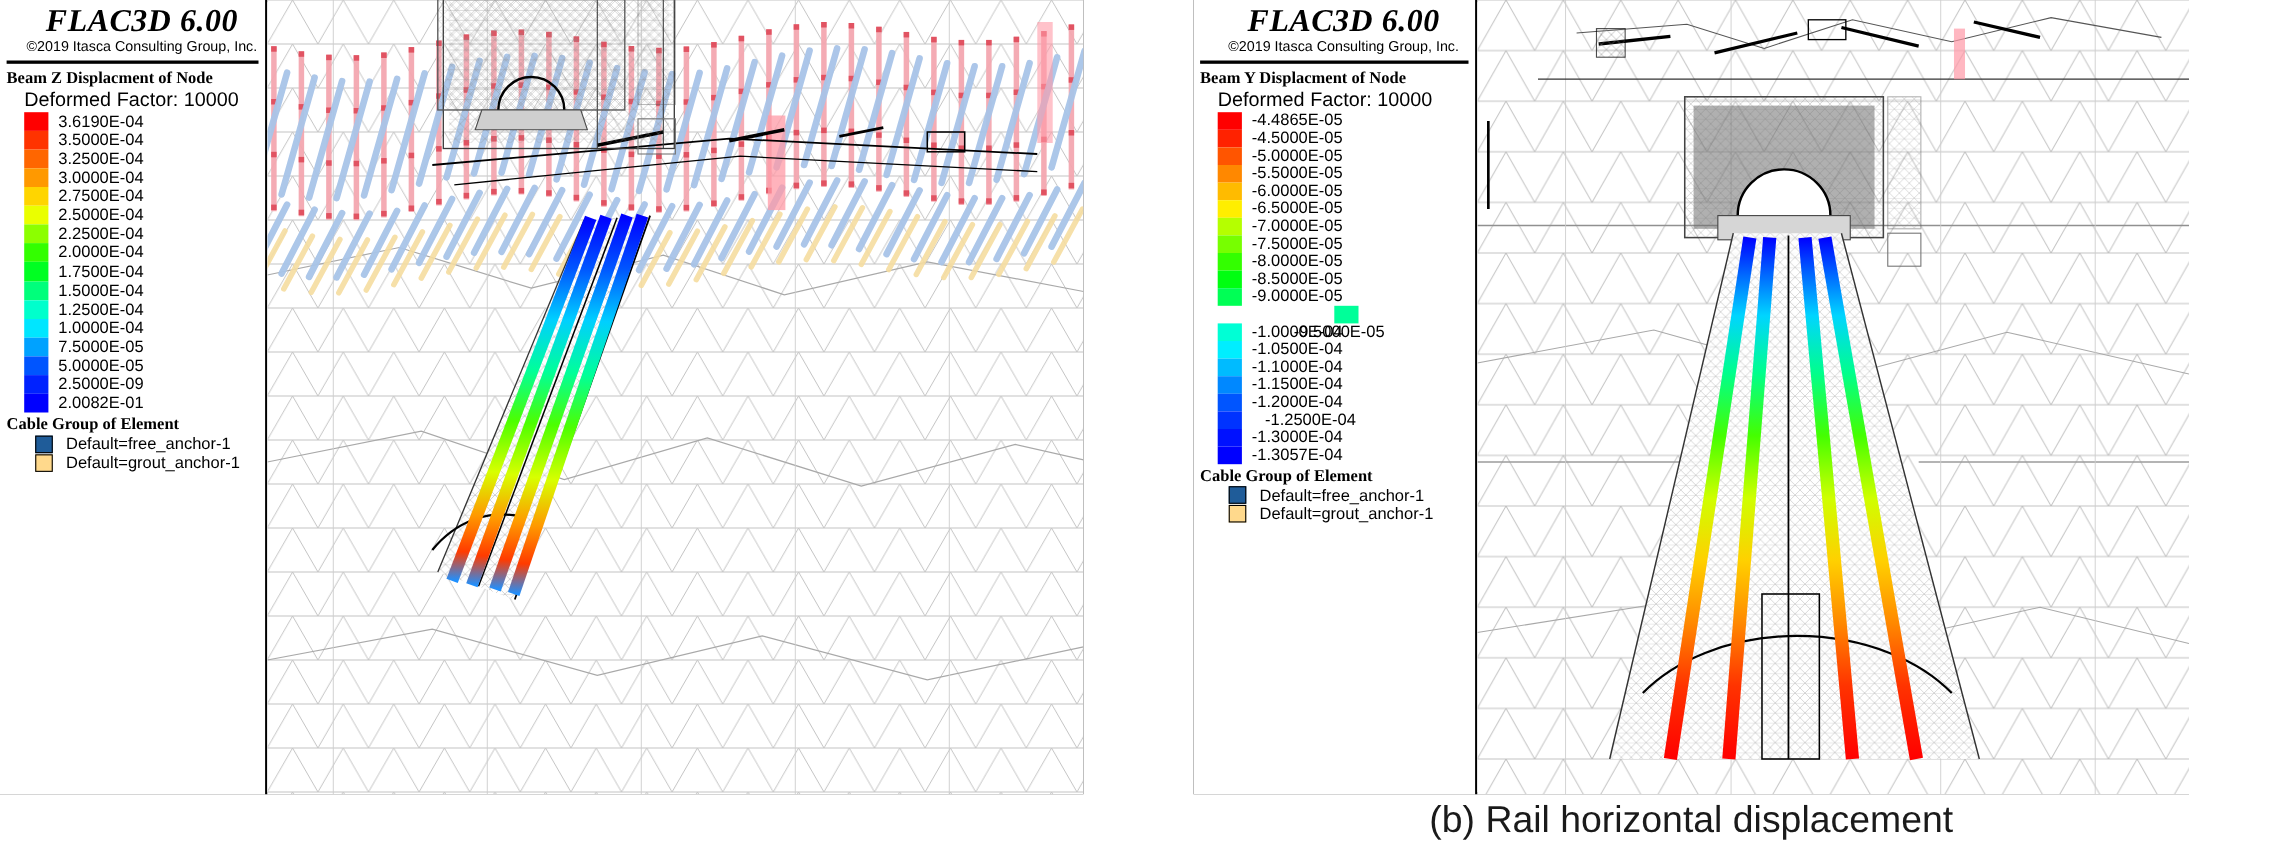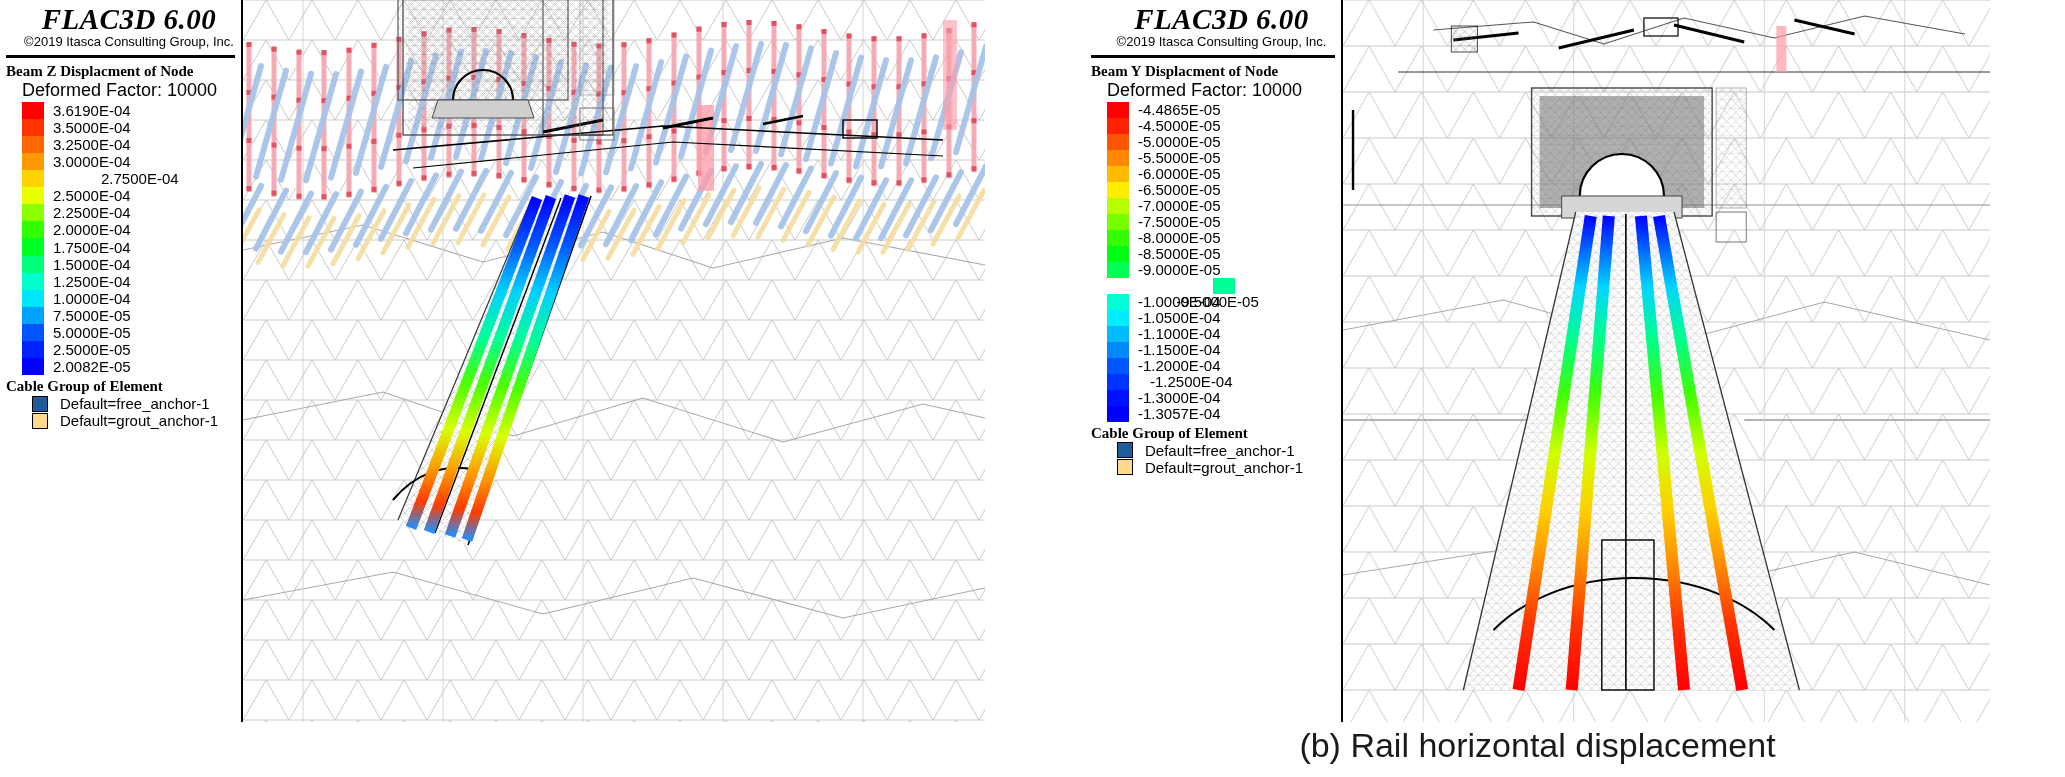--- a/index.html
+++ b/index.html
@@ -82,21 +82,21 @@
             <div class="ramp-lbl">3.5000E-04</div>
           </div>
           <div class="ramp-row" style="height: 17.1px;">
             <div class="ramp-sw" style="height: 17.1px; background: rgb(255, 102, 0);"></div>
             <div class="ramp-lbl">3.2500E-04</div>
           </div>
           <div class="ramp-row" style="height: 17.1px;">
             <div class="ramp-sw" style="height: 17.1px; background: rgb(255, 153, 0);"></div>
             <div class="ramp-lbl">3.0000E-04</div>
           </div>
-          <div class="ramp-row" style="height: 17.1px; gap: 48px;">
+          <div class="ramp-row" style="height: 17.1px;">
             <div class="ramp-sw" style="height: 17.1px; background: rgb(255, 213, 0);"></div>
             <div class="ramp-lbl">2.7500E-04</div>
           </div>
           <div class="ramp-row" style="height: 17.1px;">
             <div class="ramp-sw" style="height: 17.1px; background: rgb(234, 255, 0);"></div>
             <div class="ramp-lbl">2.5000E-04</div>
           </div>
           <div class="ramp-row" style="height: 17.1px;">
             <div class="ramp-sw" style="height: 17.1px; background: rgb(140, 255, 0);"></div>
             <div class="ramp-lbl">2.2500E-04</div>
@@ -124,25 +124,25 @@
           <div class="ramp-row" style="height: 17.1px;">
             <div class="ramp-sw" style="height: 17.1px; background: rgb(0, 162, 255);"></div>
             <div class="ramp-lbl">7.5000E-05</div>
           </div>
           <div class="ramp-row" style="height: 17.1px;">
             <div class="ramp-sw" style="height: 17.1px; background: rgb(0, 85, 255);"></div>
             <div class="ramp-lbl">5.0000E-05</div>
           </div>
           <div class="ramp-row" style="height: 17.1px;">
             <div class="ramp-sw" style="height: 17.1px; background: rgb(0, 34, 255);"></div>
-            <div class="ramp-lbl">2.5000E-05</div>
+            <div class="ramp-lbl">2.5000E-09</div>
           </div>
           <div class="ramp-row" style="height: 17.1px;">
             <div class="ramp-sw" style="height: 17.1px; background: rgb(0, 0, 255);"></div>
-            <div class="ramp-lbl">2.0082E-05</div>
+            <div class="ramp-lbl">2.0082E-01</div>
           </div>
         </div>
 
       <div class="group-title">Cable Group of Element</div>
       <div id="groups-a">
           <div class="group-row">
             <div class="group-sw" style="background: rgb(31, 92, 153);"></div>
             <div class="group-lbl">Default=free_anchor-1</div>
           </div>
           <div class="group-row">

